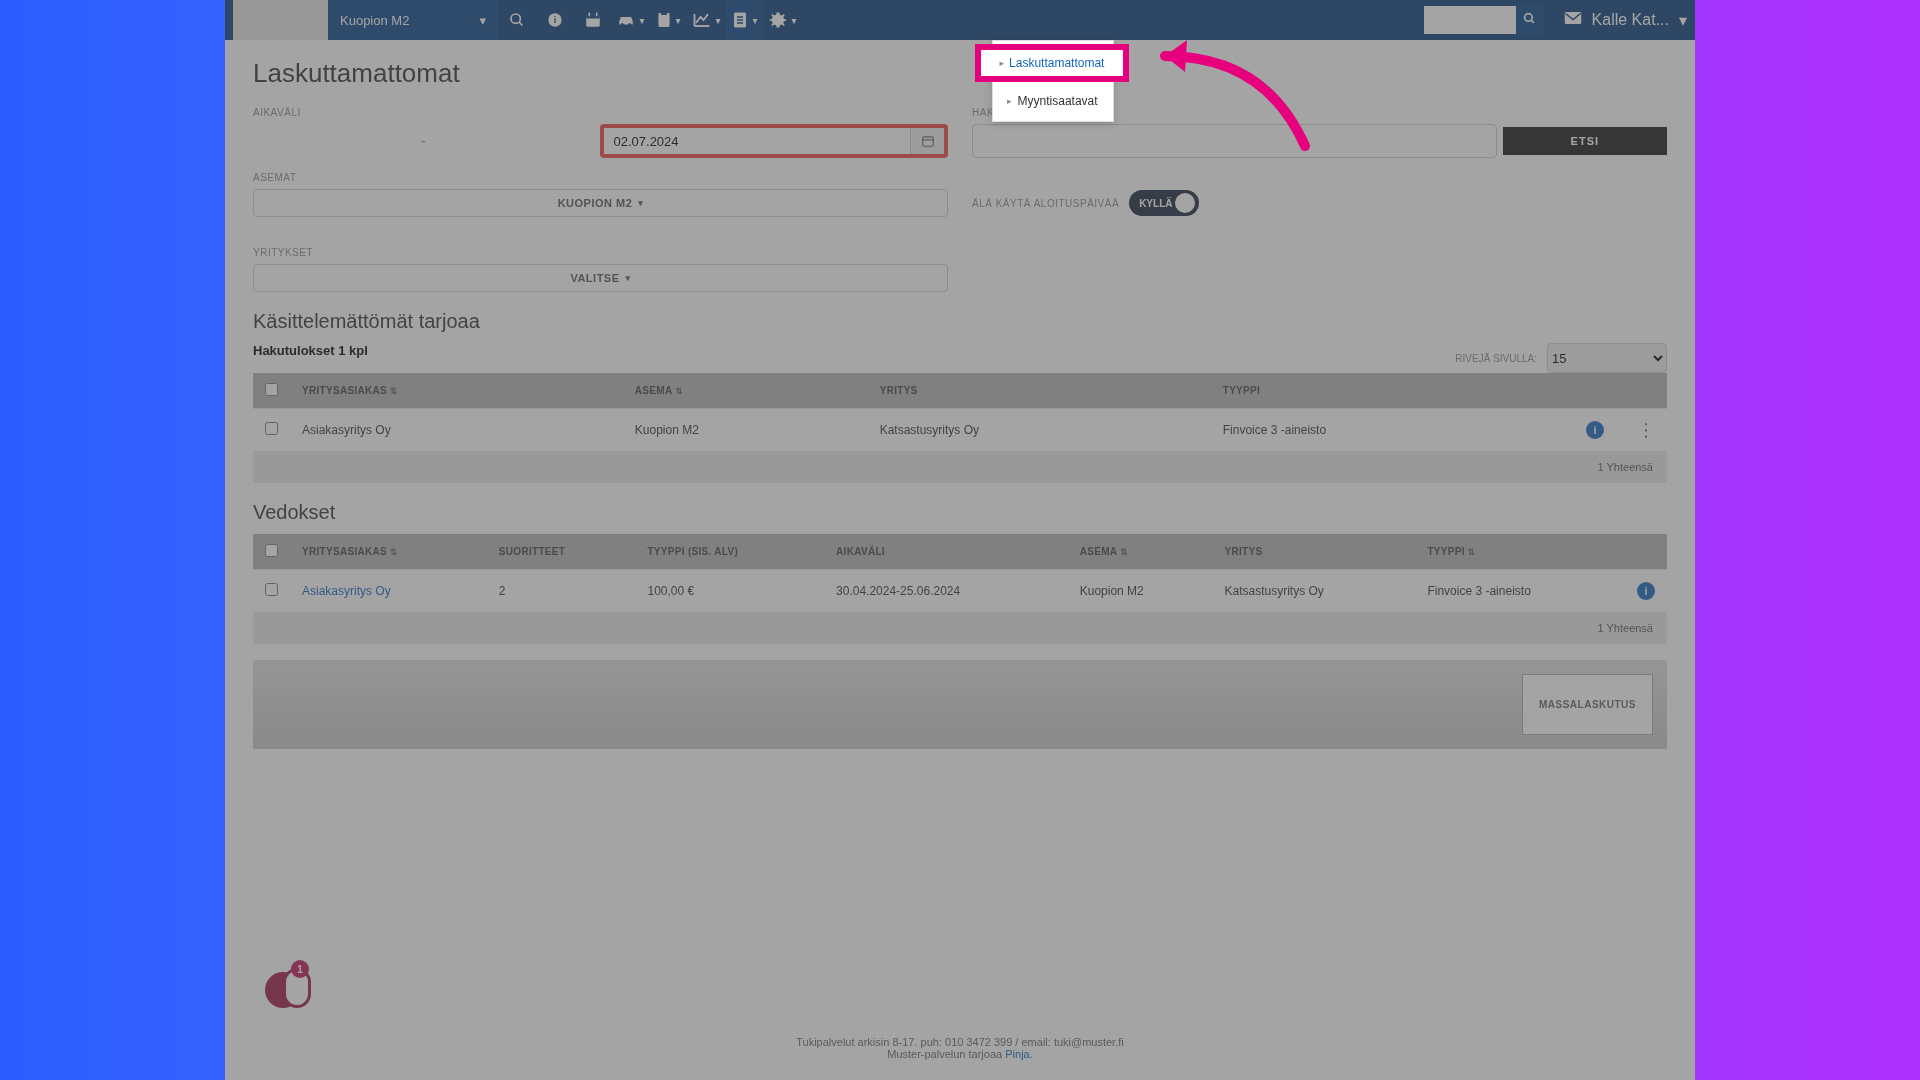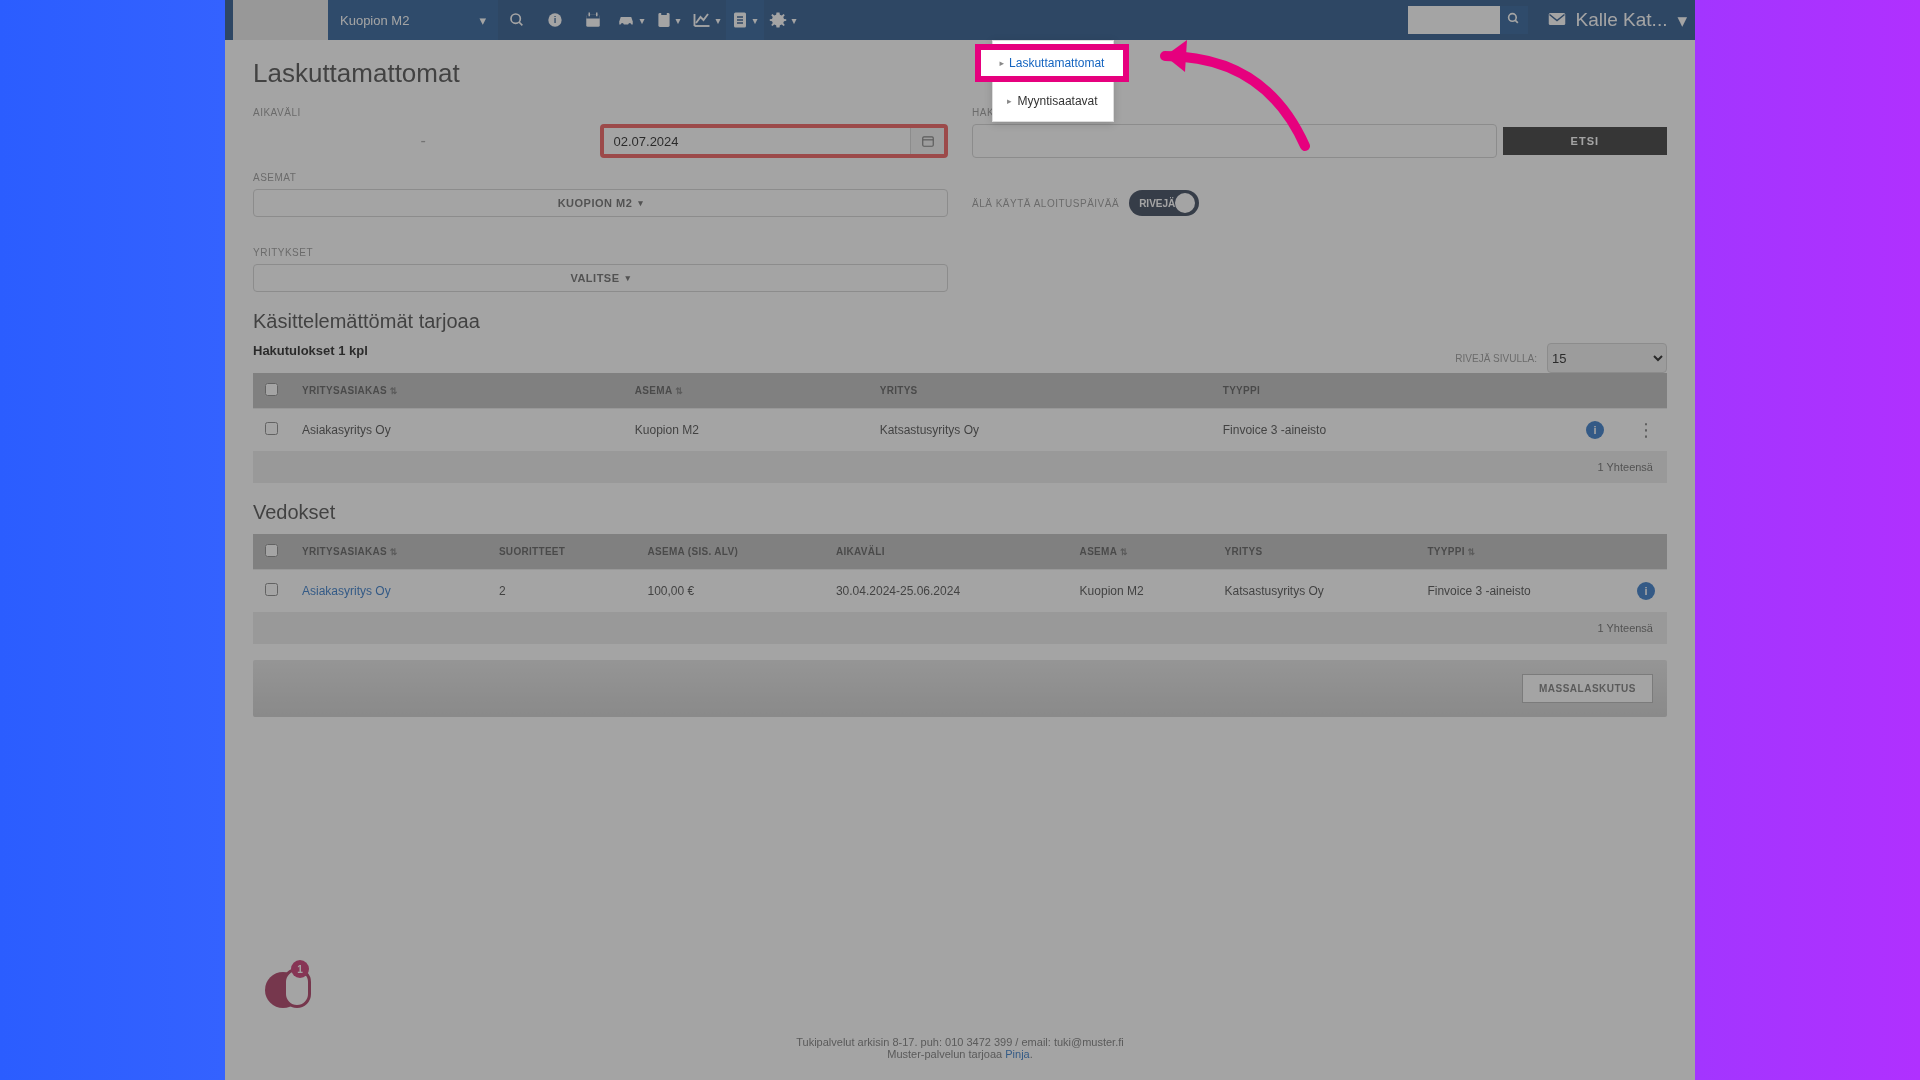--- a/index.html
+++ b/index.html
@@ -9,21 +9,21 @@
 .topbar { background: #0a3d7a; height: 40px; display: flex; align-items: center; padding: 0 8px; color: #fff; font-size: 13px; }
 .logo { width: 95px; height: 40px; background: #e5e5e5; }
 .station-dd { background: #0b4688; padding: 6px 12px; margin-left: 0; width: 170px; display: flex; justify-content: space-between; align-items: center; cursor: pointer; height: 40px; }
 .ticon { width: 38px; height: 40px; display: flex; align-items: center; justify-content: center; cursor: pointer; font-size: 18px; border-right: none; }
 .ticon.caret::after { content: "▾"; font-size: 10px; margin-left: 4px; }
 .ticon.active { background: #0b4688; }
 .spacer { flex: 1; }
 .tsearch { display: flex; }
 .tsearch input { width: 92px; height: 28px; border: none; padding: 0 6px; font-size: 12px; }
 .tsearch button { width: 28px; height: 28px; background: #0b4688; border: none; color: #fff; cursor: pointer; }
-.user { display: flex; align-items: center; gap: 10px; margin-left: 20px; font-size: 19px; }
+.user { display: flex; align-items: center; gap: 10px; margin-left: 20px; font-size: 16px; }
 .content { padding: 18px 28px; position: relative; }
 h1 { font-size: 26px; font-weight: 500; color: #333; margin-bottom: 18px; }
 h2 { font-size: 20px; font-weight: 500; color: #333; margin: 18px 0 10px; }
 .bold { font-weight: bold; font-size: 13px; margin-bottom: 12px; }
 .filters { display: flex; gap: 24px; }
 .fcol { flex: 1; }
 .flabel { font-size: 10px; color: #888; letter-spacing: 0.5px; text-transform: uppercase; margin-bottom: 6px; display: block; }
 .frow { display: flex; align-items: center; gap: 6px; margin-bottom: 14px; }
 .dateempty { flex: 1; text-align: center; color: #999; }
 .datefield { flex: 1; display: flex; border: 4px solid #ef4444; border-radius: 4px; overflow: hidden; height: 34px; }
@@ -43,21 +43,21 @@
 table { width: 100%; border-collapse: collapse; font-size: 12px; }
 thead { background: #b5b5b5; }
 th { text-align: left; padding: 10px 12px; font-size: 10px; color: #444; font-weight: 600; letter-spacing: 0.3px; }
 td { padding: 12px; border-top: 1px solid #e5e5e5; color: #333; }
 .sorticon::after { content: " ⇅"; font-size: 9px; color: #666; }
 .link { color: #1565c0; cursor: pointer; }
 .info-icon { width: 18px; height: 18px; background: #1565c0; border-radius: 50%; color: #fff; display: inline-flex; align-items: center; justify-content: center; font-size: 11px; font-weight: bold; cursor: pointer; }
 .kebab { cursor: pointer; font-size: 18px; color: #666; line-height: 1; }
 .tfoot { background: #e8e8e8; padding: 10px 14px; text-align: right; font-size: 11px; color: #555; }
 .massbtn-row { background: linear-gradient(#e0e0e0, #c8c8c8); padding: 14px; text-align: right; margin-top: 16px; border-radius: 2px; }
-.massbtn { border: 1px solid #aaa; background: #fff; padding: 8px 16px; font-size: 10px; font-weight: bold; letter-spacing: 0.5px; cursor: pointer; color: #666; }
+.massbtn { border: 1px solid #aaa; background: #fff; padding: 24px 16px; font-size: 10px; font-weight: bold; letter-spacing: 0.5px; cursor: pointer; color: #666; }
 .footer { position: absolute; bottom: 20px; left: 0; right: 0; text-align: center; font-size: 11px; color: #666; }
 .footer a { color: #1565c0; }
 .badge-widget { position: absolute; left: 40px; bottom: 72px; width: 48px; height: 48px; }
 .badge-widget .c1 { width: 36px; height: 36px; background: #a01d4a; border-radius: 50%; position: absolute; top: 12px; left: 0; }
 .badge-widget .c2 { width: 28px; height: 40px; background: #fff; border: 3px solid #a01d4a; border-radius: 14px; position: absolute; top: 8px; left: 18px; }
 .badge-widget .n { position: absolute; top: 0; right: 4px; width: 18px; height: 18px; background: #c2185b; border-radius: 50%; color: #fff; font-size: 10px; display: flex; align-items: center; justify-content: center; font-weight: bold; }
 .overlay { position: absolute; inset: 0; background: rgba(80,80,80,0.52); pointer-events: none; }
 .dropdown-menu { position: absolute; top: 40px; left: 767px; background: #fff; border: 1px solid #ddd; box-shadow: 0 2px 8px rgba(0,0,0,0.15); z-index: 20; width: 122px; }
 .dropdown-menu .mi { padding: 13px 14px; font-size: 12px; color: #333; cursor: pointer; display: flex; align-items: center; gap: 6px; }
 .dropdown-menu .mi::before { content: "▸"; font-size: 9px; color: #888; }
@@ -183,21 +183,21 @@
       </div>
       <div class="fcol">
         <span class="flabel">HAKUSANA</span>
         <div class="frow">
           <input class="textinput" type="text" style="">
           <button class="etsi">ETSI</button>
         </div>
         <div class="toggle-wrap">
           <span class="toggle-label">ÄLÄ KÄYTÄ ALOITUSPÄIVÄÄ</span>
           <div class="toggle">
-                <span>RIVEJÄ</span>
+                <span>KYLLÄ</span>
               </div>
         </div>
       </div>
     </div>
 
     <h2>Käsittelemättömät tarjoaa</h2>
     <div class="rowhdr">
       <div class="bold">Hakutulokset 1 kpl</div>
       <div class="perpage">
         <span>RIVEJÄ SIVULLA:</span>
@@ -230,21 +230,21 @@
     </table>
     <div class="tfoot">1 Yhteensä</div>
 
     <h2>Vedokset</h2>
     <table>
       <thead>
             <tr>
         <th class="cbcell"><input type="checkbox" style=""></th>
         <th class="sorticon">YRITYSASIAKAS</th>
         <th>SUORITTEET</th>
-        <th>ASEMA (SIS. ALV)</th>
+        <th>TYYPPI (SIS. ALV)</th>
         <th>AIKAVÄLI</th>
         <th class="sorticon">ASEMA</th>
         <th>YRITYS</th>
         <th class="sorticon">TYYPPI</th>
         <th style="width:40px"></th>
       </tr>
           </thead>
       <tbody>
             <tr>
         <td><input type="checkbox" style=""></td>

